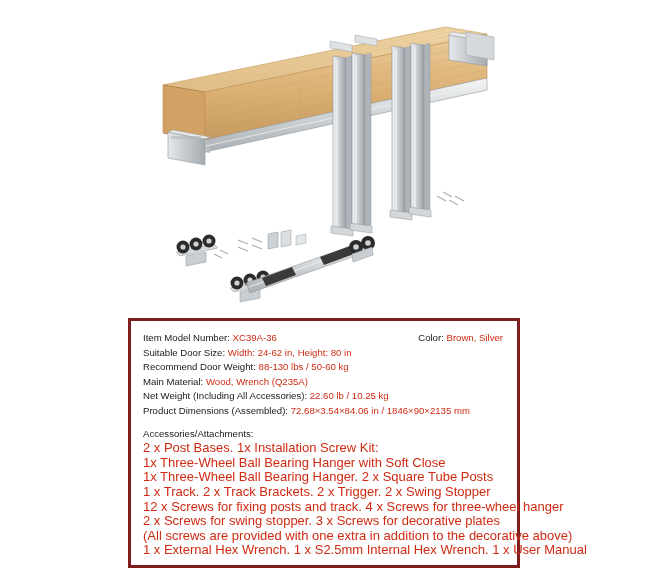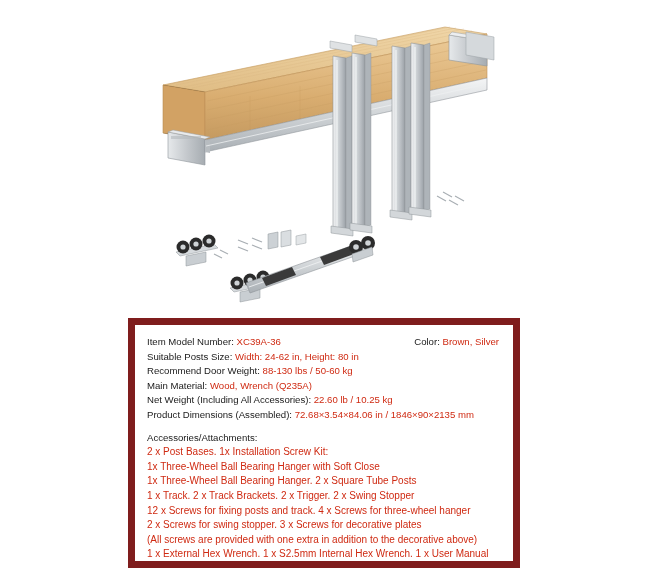--- a/index.html
+++ b/index.html
@@ -34,21 +34,21 @@
   }
 
   
   .spec-card {
     position: absolute;
     left: 128px;
     top: 318px;
     width: 392px;
     height: 250px;
     background: #ffffff;
-    border: 7px solid #7f1d1d;
+    border: 3px solid #7f1d1d;
     box-sizing: border-box;
     padding: 10px 10px 6px 12px;
   }
   .spec-line {
     font-size: 9.6px;
     line-height: 14.6px;
     color: #1a1a1a;
     white-space: nowrap;
   }
   .hl {
@@ -66,21 +66,21 @@
     white-space: nowrap;
     margin-left: 36px;
   }
   .acc-title {
     font-size: 9.6px;
     line-height: 14.6px;
     color: #1a1a1a;
     margin-top: 8px;
   }
   .acc-line {
-    font-size: 10px;
+    font-size: 13px;
     line-height: 14.6px;
     color: #cf2a12;
     white-space: nowrap;
   }
 </style>
 </head>
 <body>
 
 <div class="page">
 
@@ -262,21 +262,21 @@
     <div class="spec-line color-row">
       <span>Item Model Number:</span>
       <span class="hl">XC39A-36</span>
       <span class="color-right">
         <span>Color:</span>
         <span class="hl">Brown, Silver</span>
       </span>
     </div>
 
     <div class="spec-line">
-      <span>Suitable Posts Size:</span>
+      <span>Suitable Door Size:</span>
       <span class="hl">Width: 24-62 in,   Height: 80 in</span>
     </div>
 
     <div class="spec-line">
       <span>Recommend Door Weight:</span>
       <span class="hl">88-130 lbs / 50-60 kg</span>
     </div>
 
     <div class="spec-line">
       <span>Main Material:</span>

